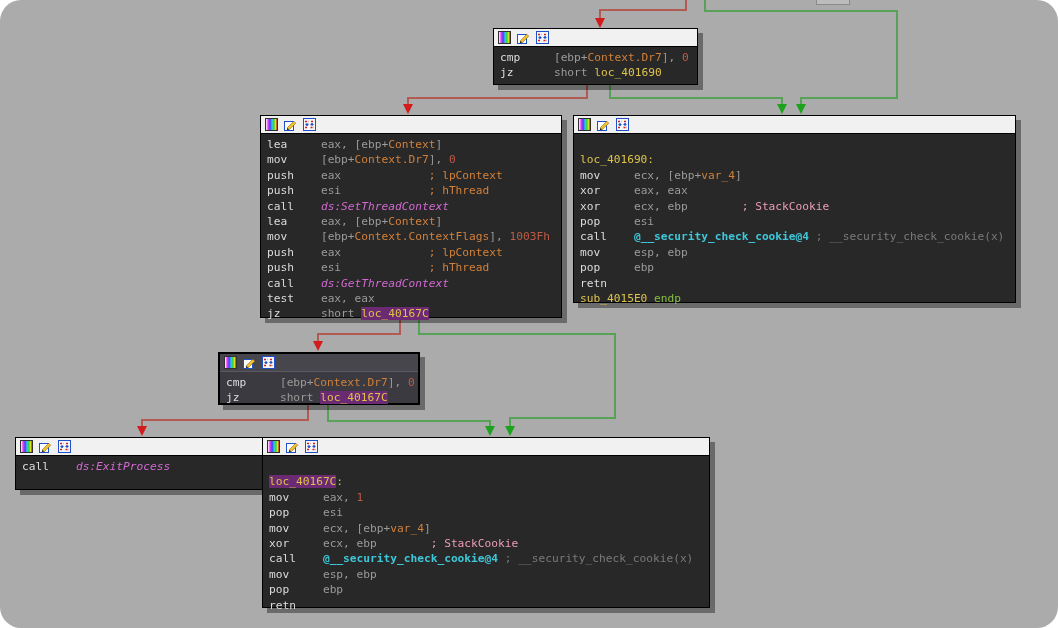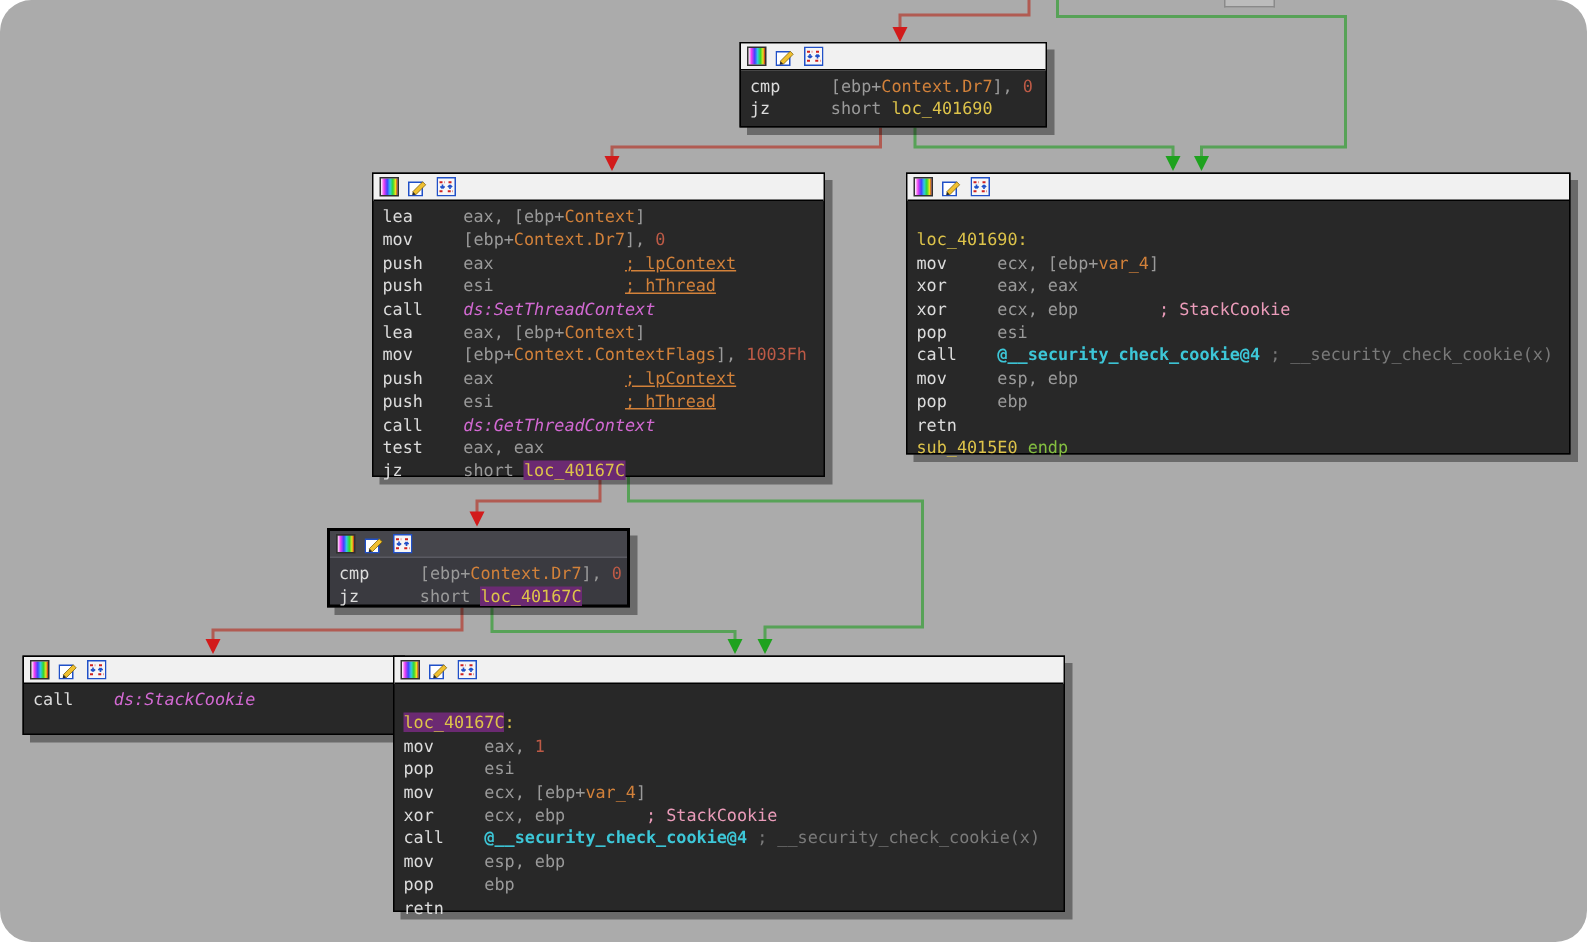--- a/index.html
+++ b/index.html
@@ -34,21 +34,21 @@
     padding:3px 6px 0 6px; font-size:11.2px; color:var(--text-operand);
     white-space:pre; overflow:hidden;
   }
   .line{height:15.4px; line-height:15.4px; white-space:pre;}
   .m{color:var(--text-mnemonic);}
   .o{color:var(--text-operand);}
   .s{color:var(--text-struct);}
   .n{color:var(--text-number);}
   .i{color:var(--text-import);font-style:italic;}
   .l{color:var(--text-label);text-align:right;}
-  .c{color:var(--text-comment);text-decoration:underline;}
+  .c{color:var(--text-comment);}
   .cp{color:var(--text-comment-pink);}
   .cg{color:var(--text-comment-gray);}
   .cy{color:var(--text-cyan);font-weight:bold;}
   .g{color:var(--text-green);margin-top:24px;}
   .hl{color:var(--text-label); background:var(--highlight-bg);}
   .fragment{
     position:absolute; background:#bcbcbc; border:1px solid #8a8a8a; border-top:none;
     box-sizing:border-box;
   }
 </style>
@@ -96,38 +96,38 @@
           </svg></span>
   <span class="ticon"><svg width="13" height="13" viewBox="0 0 13 13">
             <rect x="0.5" y="0.5" width="12" height="12" fill="#f6f6f6" stroke="#2050c8"></rect>
             <path d="M2,3.5 h3.5 M8,3.5 h3 M2,9.5 h3 M7.5,9.5 h3.5" stroke="#d02020" stroke-width="1.3" stroke-dasharray="2 1.2" fill="none"></path>
             <path d="M4,5 v2.6 M4,7.6 l-1.4,-1.4 M4,7.6 l1.4,-1.4 M9,8 v-2.6 M9,5.4 l-1.4,1.4 M9,5.4 l1.4,1.4" stroke="#2050c8" stroke-width="1.1" fill="none"></path>
           </svg></span>
 </div>
     <div class="code"><div class="line"><span class="m">cmp</span><span class="o">     [ebp+</span><span class="s">Context.Dr7</span><span class="o">], </span><span class="n">0</span></div><div class="line"><span class="m">jz</span><span class="o">      short </span><span class="l">loc_401690</span></div></div>
   </div>
 
-  <div class="node" style="left:248px;top:115px;width:302px;height:203px">
+  <div class="node" style="left:260px;top:115px;width:302px;height:203px">
     <div class="titlebar">
   <span class="ticon palette"></span>
   <span class="ticon"><svg width="13" height="13" viewBox="0 0 13 13">
             <rect x="0.5" y="3.5" width="9" height="9" fill="#ffffff" stroke="#2050c8"></rect>
             <path d="M3.2,9.8 L9.8,3.2 L11.8,5.2 L5.2,11.8 Z" fill="#f0c030" stroke="#7a5c00" stroke-width="0.5"></path>
             <path d="M3.2,9.8 L5.2,11.8 L2.8,12.2 Z" fill="#2a2a2a"></path>
           </svg></span>
   <span class="ticon"><svg width="13" height="13" viewBox="0 0 13 13">
             <rect x="0.5" y="0.5" width="12" height="12" fill="#f6f6f6" stroke="#2050c8"></rect>
             <path d="M2,3.5 h3.5 M8,3.5 h3 M2,9.5 h3 M7.5,9.5 h3.5" stroke="#d02020" stroke-width="1.3" stroke-dasharray="2 1.2" fill="none"></path>
             <path d="M4,5 v2.6 M4,7.6 l-1.4,-1.4 M4,7.6 l1.4,-1.4 M9,8 v-2.6 M9,5.4 l-1.4,1.4 M9,5.4 l1.4,1.4" stroke="#2050c8" stroke-width="1.1" fill="none"></path>
           </svg></span>
 </div>
     <div class="code"><div class="line"><span class="m">lea</span><span class="o">     eax, [ebp+</span><span class="s">Context</span><span class="o">]</span></div><div class="line"><span class="m">mov</span><span class="o">     [ebp+</span><span class="s">Context.Dr7</span><span class="o">], </span><span class="n">0</span></div><div class="line"><span class="m">push</span><span class="o">    eax             </span><span class="c">; lpContext</span></div><div class="line"><span class="m">push</span><span class="o">    esi             </span><span class="c">; hThread</span></div><div class="line"><span class="m">call</span><span class="o">    </span><span class="i">ds:SetThreadContext</span></div><div class="line"><span class="m">lea</span><span class="o">     eax, [ebp+</span><span class="s">Context</span><span class="o">]</span></div><div class="line"><span class="m">mov</span><span class="o">     [ebp+</span><span class="s">Context.ContextFlags</span><span class="o">], </span><span class="n">1003Fh</span></div><div class="line"><span class="m">push</span><span class="o">    eax             </span><span class="c">; lpContext</span></div><div class="line"><span class="m">push</span><span class="o">    esi             </span><span class="c">; hThread</span></div><div class="line"><span class="m">call</span><span class="o">    </span><span class="i">ds:GetThreadContext</span></div><div class="line"><span class="m">test</span><span class="o">    eax, eax</span></div><div class="line"><span class="m">jz</span><span class="o">      short </span><span class="hl">loc_40167C</span></div></div>
   </div>
 
-  <div class="node" style="left:604px;top:115px;width:443px;height:188px">
+  <div class="node" style="left:573px;top:115px;width:443px;height:188px">
     <div class="titlebar">
   <span class="ticon palette"></span>
   <span class="ticon"><svg width="13" height="13" viewBox="0 0 13 13">
             <rect x="0.5" y="3.5" width="9" height="9" fill="#ffffff" stroke="#2050c8"></rect>
             <path d="M3.2,9.8 L9.8,3.2 L11.8,5.2 L5.2,11.8 Z" fill="#f0c030" stroke="#7a5c00" stroke-width="0.5"></path>
             <path d="M3.2,9.8 L5.2,11.8 L2.8,12.2 Z" fill="#2a2a2a"></path>
           </svg></span>
   <span class="ticon"><svg width="13" height="13" viewBox="0 0 13 13">
             <rect x="0.5" y="0.5" width="12" height="12" fill="#f6f6f6" stroke="#2050c8"></rect>
             <path d="M2,3.5 h3.5 M8,3.5 h3 M2,9.5 h3 M7.5,9.5 h3.5" stroke="#d02020" stroke-width="1.3" stroke-dasharray="2 1.2" fill="none"></path>
@@ -161,21 +161,21 @@
             <rect x="0.5" y="3.5" width="9" height="9" fill="#ffffff" stroke="#2050c8"></rect>
             <path d="M3.2,9.8 L9.8,3.2 L11.8,5.2 L5.2,11.8 Z" fill="#f0c030" stroke="#7a5c00" stroke-width="0.5"></path>
             <path d="M3.2,9.8 L5.2,11.8 L2.8,12.2 Z" fill="#2a2a2a"></path>
           </svg></span>
   <span class="ticon"><svg width="13" height="13" viewBox="0 0 13 13">
             <rect x="0.5" y="0.5" width="12" height="12" fill="#f6f6f6" stroke="#2050c8"></rect>
             <path d="M2,3.5 h3.5 M8,3.5 h3 M2,9.5 h3 M7.5,9.5 h3.5" stroke="#d02020" stroke-width="1.3" stroke-dasharray="2 1.2" fill="none"></path>
             <path d="M4,5 v2.6 M4,7.6 l-1.4,-1.4 M4,7.6 l1.4,-1.4 M9,8 v-2.6 M9,5.4 l-1.4,1.4 M9,5.4 l1.4,1.4" stroke="#2050c8" stroke-width="1.1" fill="none"></path>
           </svg></span>
 </div>
-    <div class="code"><div class="line"><span class="m">call</span><span class="o">    </span><span class="i">ds:StackCookie</span></div></div>
+    <div class="code"><div class="line"><span class="m">call</span><span class="o">    </span><span class="i">ds:ExitProcess</span></div></div>
   </div>
 
   <div class="node" style="left:262px;top:437px;width:448px;height:171px">
     <div class="titlebar">
   <span class="ticon palette"></span>
   <span class="ticon"><svg width="13" height="13" viewBox="0 0 13 13">
             <rect x="0.5" y="3.5" width="9" height="9" fill="#ffffff" stroke="#2050c8"></rect>
             <path d="M3.2,9.8 L9.8,3.2 L11.8,5.2 L5.2,11.8 Z" fill="#f0c030" stroke="#7a5c00" stroke-width="0.5"></path>
             <path d="M3.2,9.8 L5.2,11.8 L2.8,12.2 Z" fill="#2a2a2a"></path>
           </svg></span>

